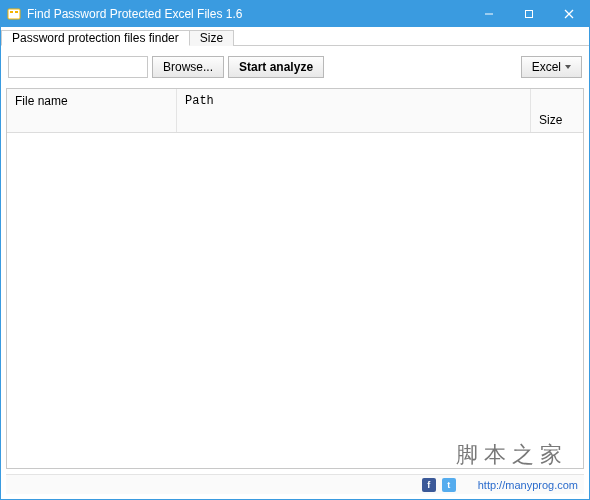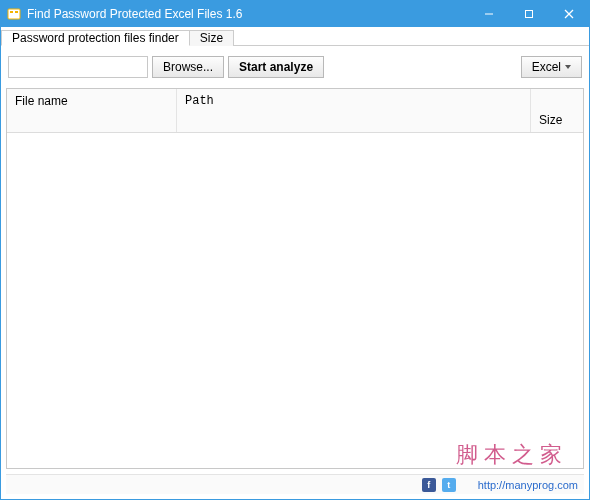--- a/index.html
+++ b/index.html
@@ -160,21 +160,21 @@
     position: absolute;
     bottom: 30px;
     right: 22px;
     text-align: right;
     pointer-events: none;
     opacity: 0.7;
   }
   .watermark .wm1 {
     font-family: "SimSun", serif;
     font-size: 22px;
-    color: #be185d;
+    color: #404040;
     letter-spacing: 6px;
     font-weight: 400;
   }
   .watermark .wm2 {
     font-size: 11px;
     color: #888;
     letter-spacing: 2px;
     margin-top: 2px;
   }
 </style>

